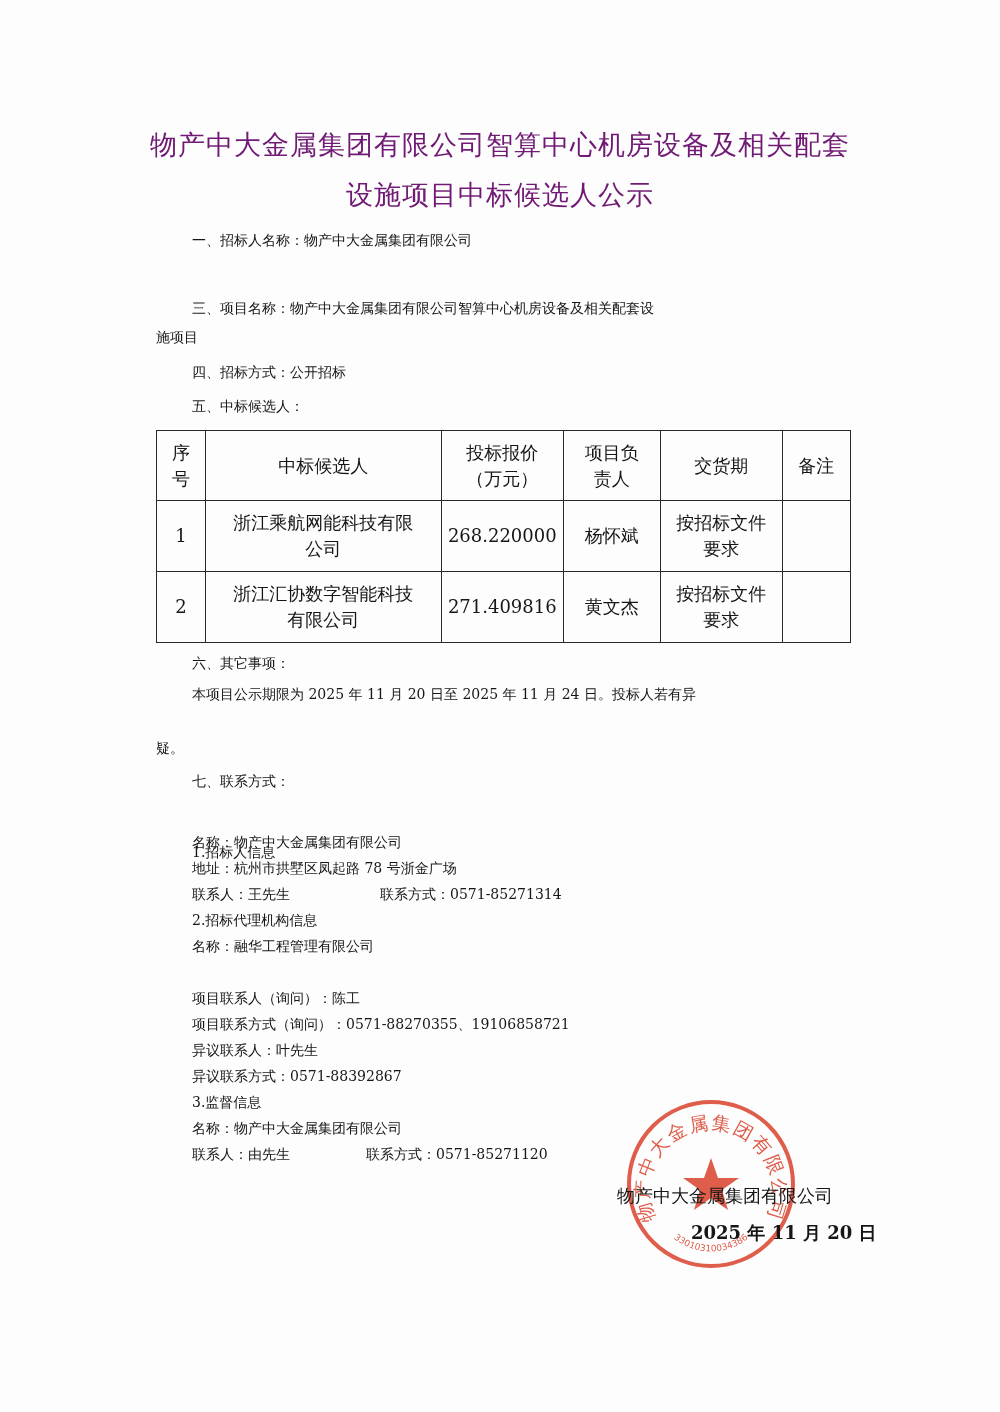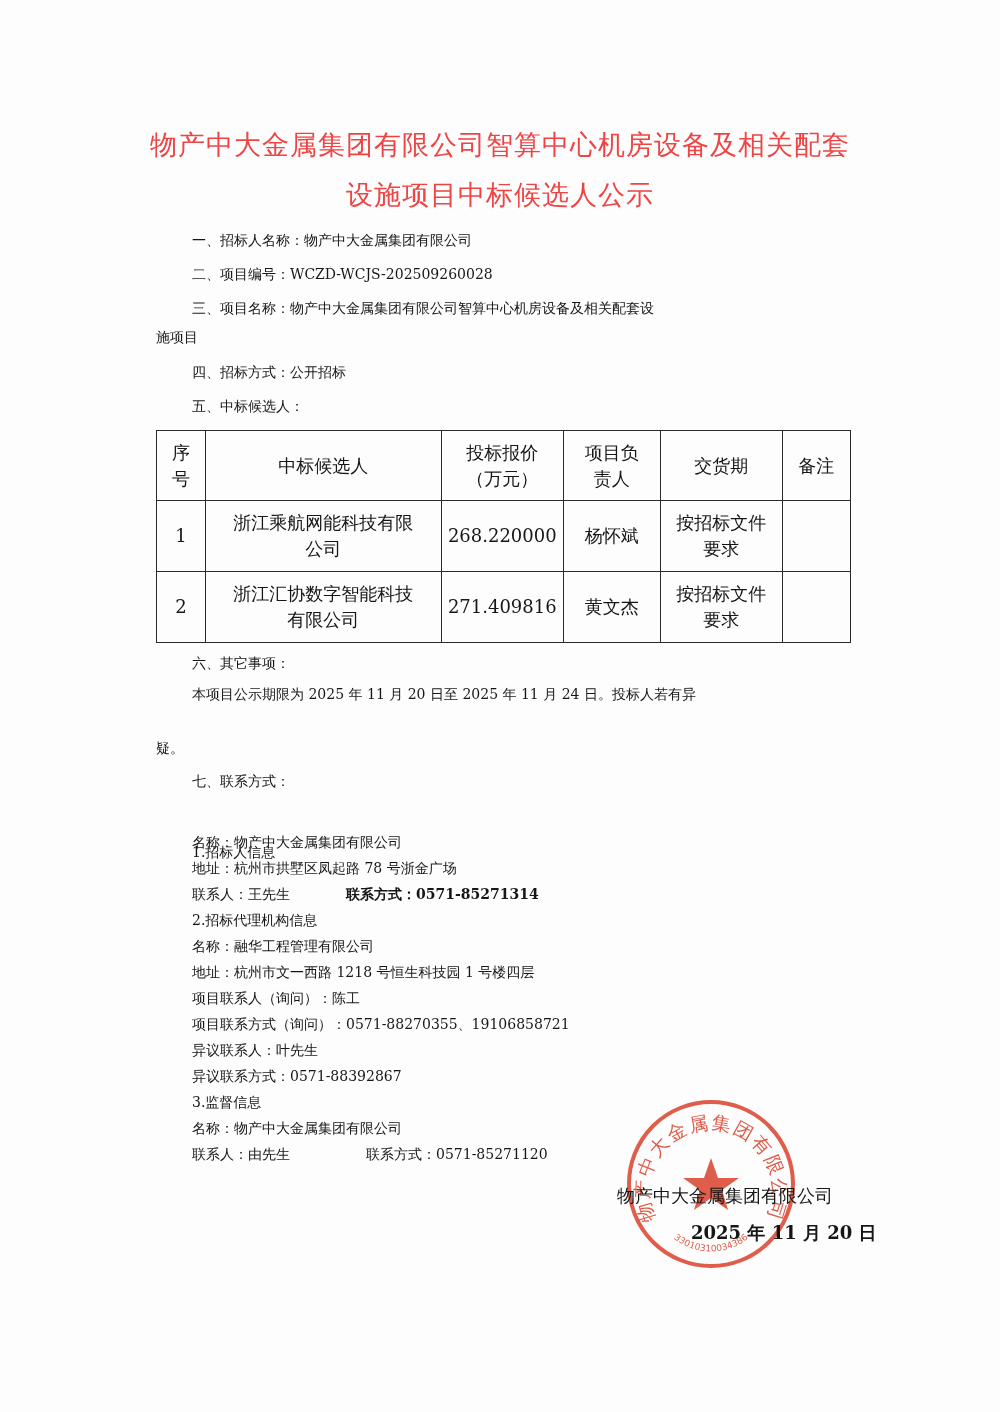--- a/index.html
+++ b/index.html
@@ -3,21 +3,21 @@
 <meta charset="utf-8">
 <style>
   html, body { margin: 0; padding: 0; }
   body {
     width: 1000px; height: 1412px; background: #ffffff; position: relative; overflow: hidden;
     font-family: "DejaVu Serif", "Liberation Serif", serif; color: #1a1a1a;
   }
   .page { position: absolute; left: 0; top: 0; width: 1000px; height: 1412px; background: #fdfdfd; }
   .title {
     position: absolute; left: 0; width: 1000px; text-align: center;
-    font-size: 27px; letter-spacing: 1px; color: #ef4444;
+    font-size: 27px; letter-spacing: 1px; color: #701a75;
   }
   .line { position: absolute; font-size: 14px; white-space: nowrap; color: #161616; }
   .ind { left: 192px; }
   .ind0 { left: 156px; }
   table.cand {
     position: absolute; left: 156px; top: 430px; width: 695px;
     border-collapse: collapse; font-size: 18px; color: #161616;
   }
   table.cand td, table.cand th {
     border: 1.5px solid #2a2a2a; text-align: center; vertical-align: middle;
@@ -32,21 +32,20 @@
 </style>
 </head>
 <body>
 
 <div class="page">
 
   <div class="title" style="top:127px;">物产中大金属集团有限公司智算中心机房设备及相关配套</div>
   <div class="title" style="top:177px;">设施项目中标候选人公示</div>
 
   <div class="line ind" style="top:232px;">一、招标人名称：物产中大金属集团有限公司</div>
-  <div class="line ind" style="top:266px;">二、项目编号：WCZD-WCJS-202509260028</div>
   <div class="line ind" style="top:300px;">三、项目名称：物产中大金属集团有限公司智算中心机房设备及相关配套设</div>
   <div class="line ind0" style="top:329px;">施项目</div>
   <div class="line ind" style="top:364px;">四、招标方式：公开招标</div>
   <div class="line ind" style="top:398px;">五、中标候选人：</div>
 
   <table class="cand">
     <tbody>
         <tr class="head">
       <th style="width:36px;">
         <div>序</div>
@@ -97,24 +96,23 @@
 
   <div class="line ind" style="top:655px;">六、其它事项：</div>
   <div class="line ind" style="top:686px;">本项目公示期限为 2025 年 11 月 20 日至 2025 年 11 月 24 日。投标人若有异</div>
   <div class="line ind0" style="top:740px;">疑。</div>
   <div class="line ind" style="top:773px;">七、联系方式：</div>
 
   <div class="line ind" style="top:844px;">1.招标人信息</div>
   <div class="line ind" style="top:834px;">名称：物产中大金属集团有限公司</div>
   <div class="line ind" style="top:860px;">地址：杭州市拱墅区凤起路 78 号浙金广场</div>
   <div class="line ind" style="top:886px;">联系人：王先生</div>
-  <div class="line" style="top:886px; left:346px;font-weight:bold;">联系方式：0571-85271314</div>
+  <div class="line" style="top:886px; left:380px;">联系方式：0571-85271314</div>
   <div class="line ind" style="top:912px;">2.招标代理机构信息</div>
   <div class="line ind" style="top:938px;">名称：融华工程管理有限公司</div>
-  <div class="line ind" style="top:964px;">地址：杭州市文一西路 1218 号恒生科技园 1 号楼四层</div>
   <div class="line ind" style="top:990px;">项目联系人（询问）：陈工</div>
   <div class="line ind" style="top:1016px;">项目联系方式（询问）：0571-88270355、19106858721</div>
   <div class="line ind" style="top:1042px;">异议联系人：叶先生</div>
   <div class="line ind" style="top:1068px;">异议联系方式：0571-88392867</div>
   <div class="line ind" style="top:1094px;">3.监督信息</div>
   <div class="line ind" style="top:1120px;">名称：物产中大金属集团有限公司</div>
   <div class="line ind" style="top:1146px;font-family:Liberation Serif, serif;">联系人：由先生</div>
   <div class="line" style="top:1146px; left:366px;">联系方式：0571-85271120</div>
 
   <svg class="stamp" viewBox="0 0 172 172">

